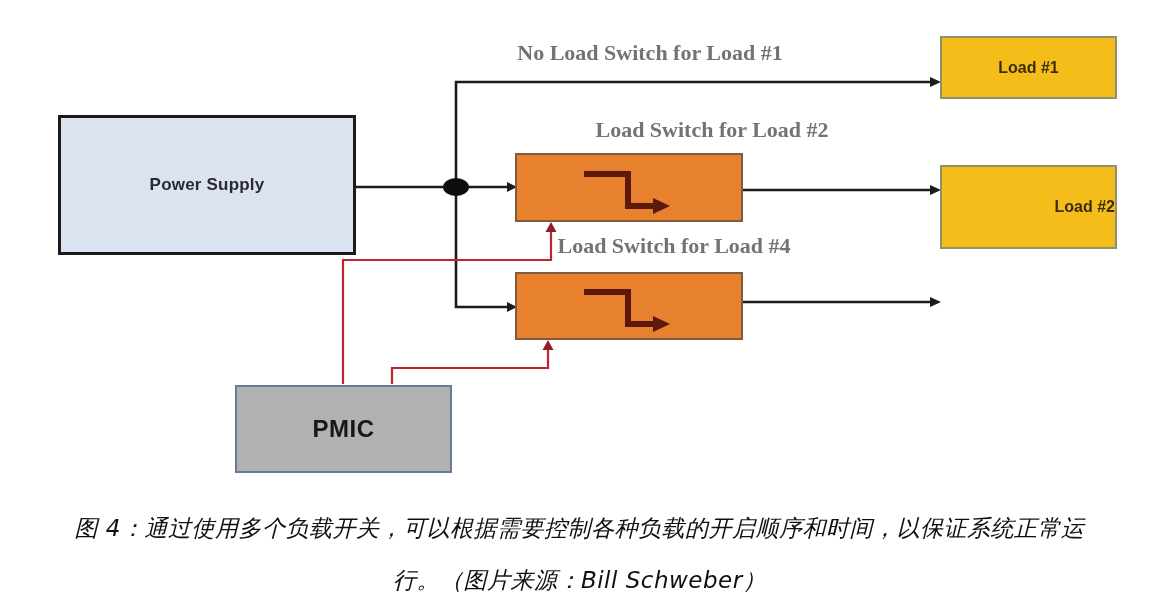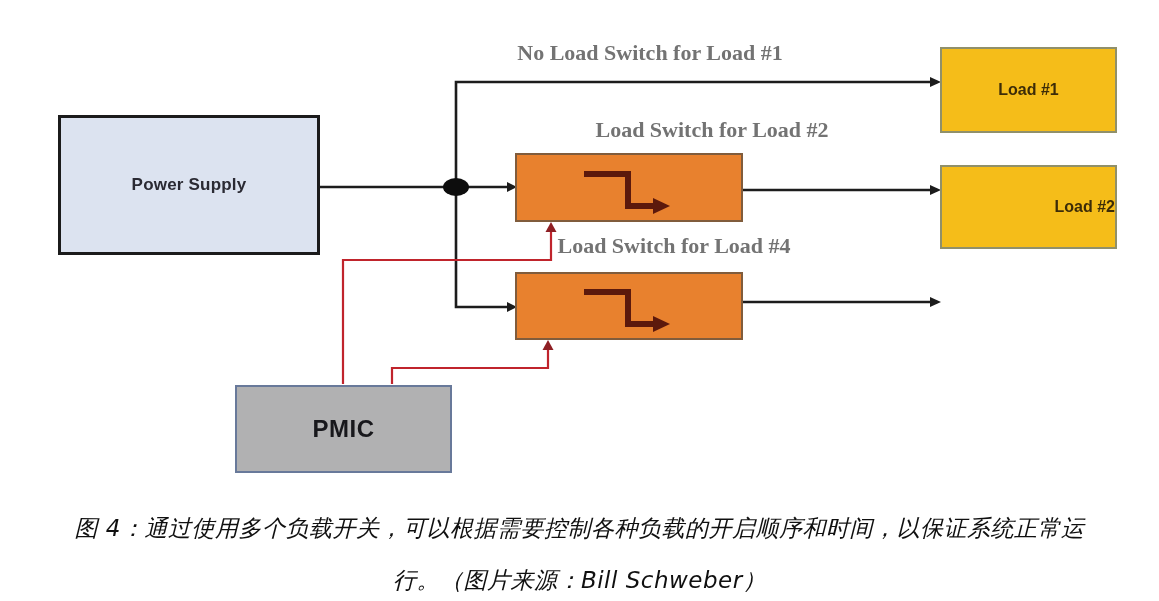--- a/index.html
+++ b/index.html
@@ -13,30 +13,30 @@
   .diagram{position:absolute;left:0;top:0;width:1159px;height:500px;}
   .wires{position:absolute;left:0;top:0;}
   .box{
     position:absolute;
     display:flex;align-items:center;justify-content:center;
     box-sizing:border-box;
     font-weight:bold;
     text-align:center;
   }
   .power{
-    left:58px;top:115px;width:262px;height:140px;
+    left:58px;top:115px;width:298px;height:140px;
     background:#dce3f0;border:3px solid #1b1b1b;
     font-size:17px;color:#2a2a33;letter-spacing:.2px;
   }
   .loadbox{
     left:940px;width:177px;
     background:#f5bd19;border:2px solid #90906a;
     font-size:16px;color:#3c2c08;
   }
-  .load1{top:47px;height:86px;}
+  .load1{top:36px;height:63px;}
   .load2{top:165px;height:84px;justify-content:flex-end;}
   .load3{top:262px;height:71px;}
   .switchbox{
     left:515px;width:228px;
     background:#e8812e;border:2px solid #805c3c;
   }
   .sw2{top:153px;height:69px;}
   .sw3{top:272px;height:68px;}
   .pmic{
     left:235px;top:385px;width:217px;height:88px;

